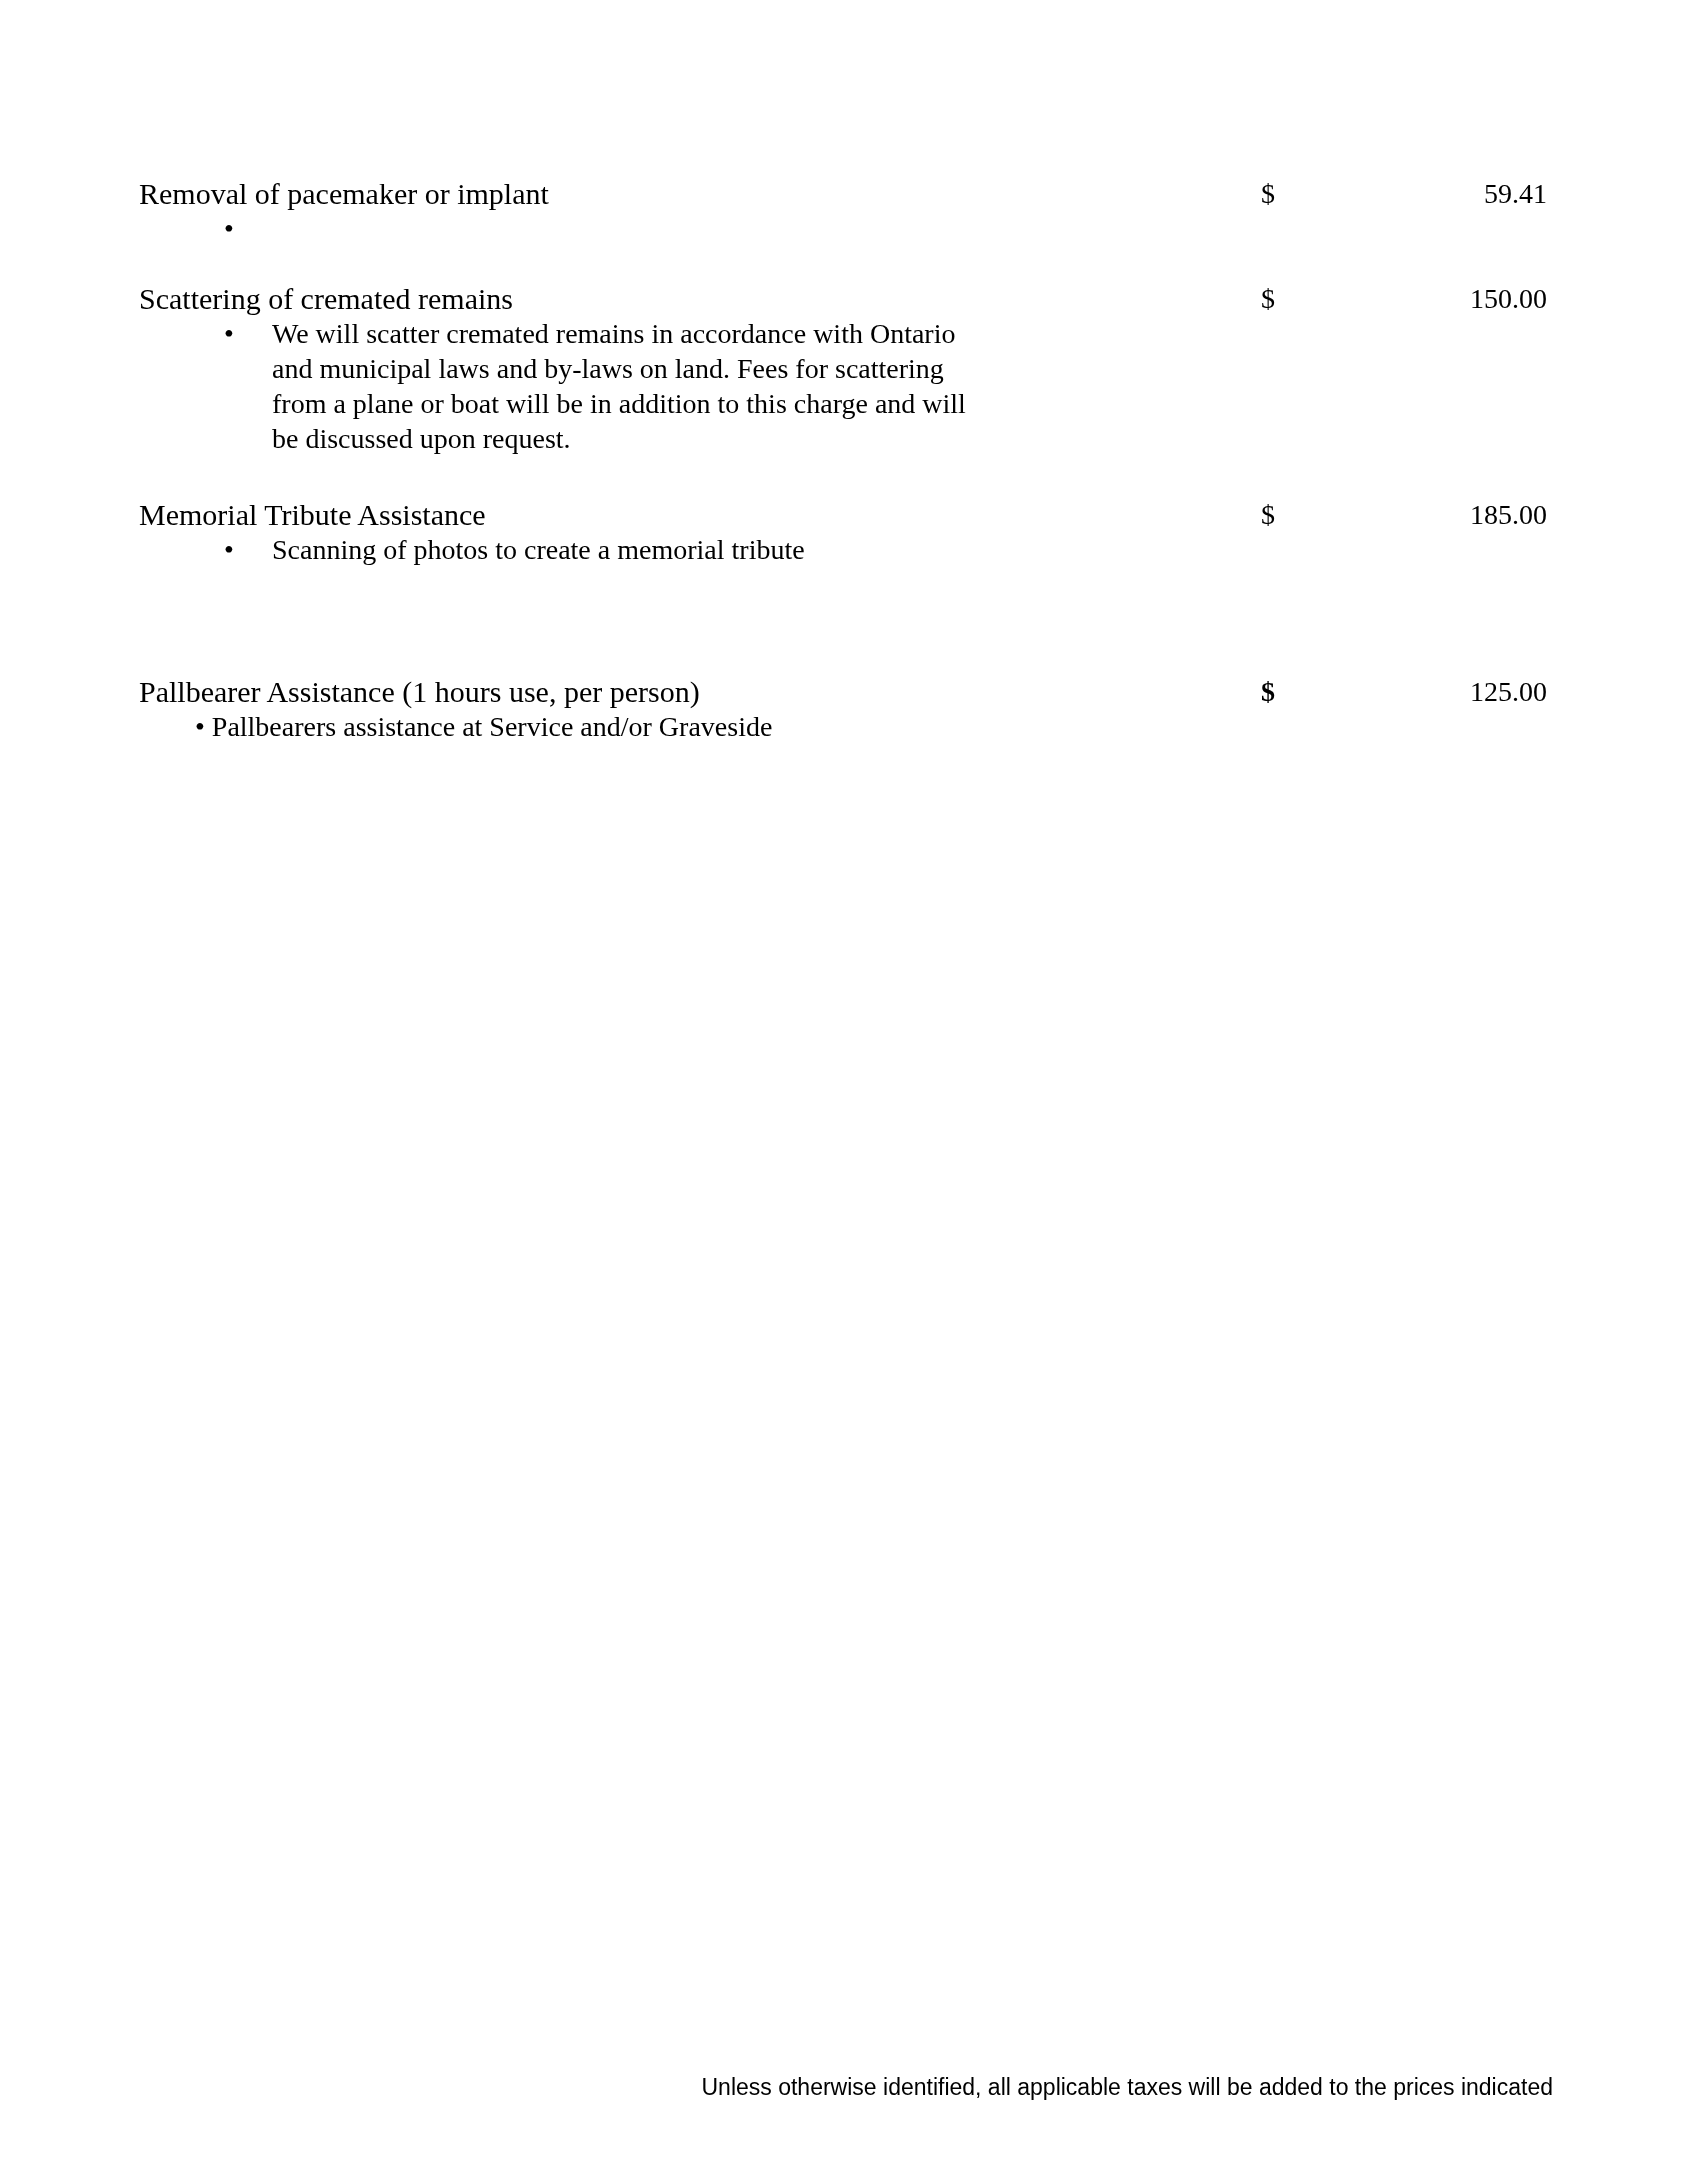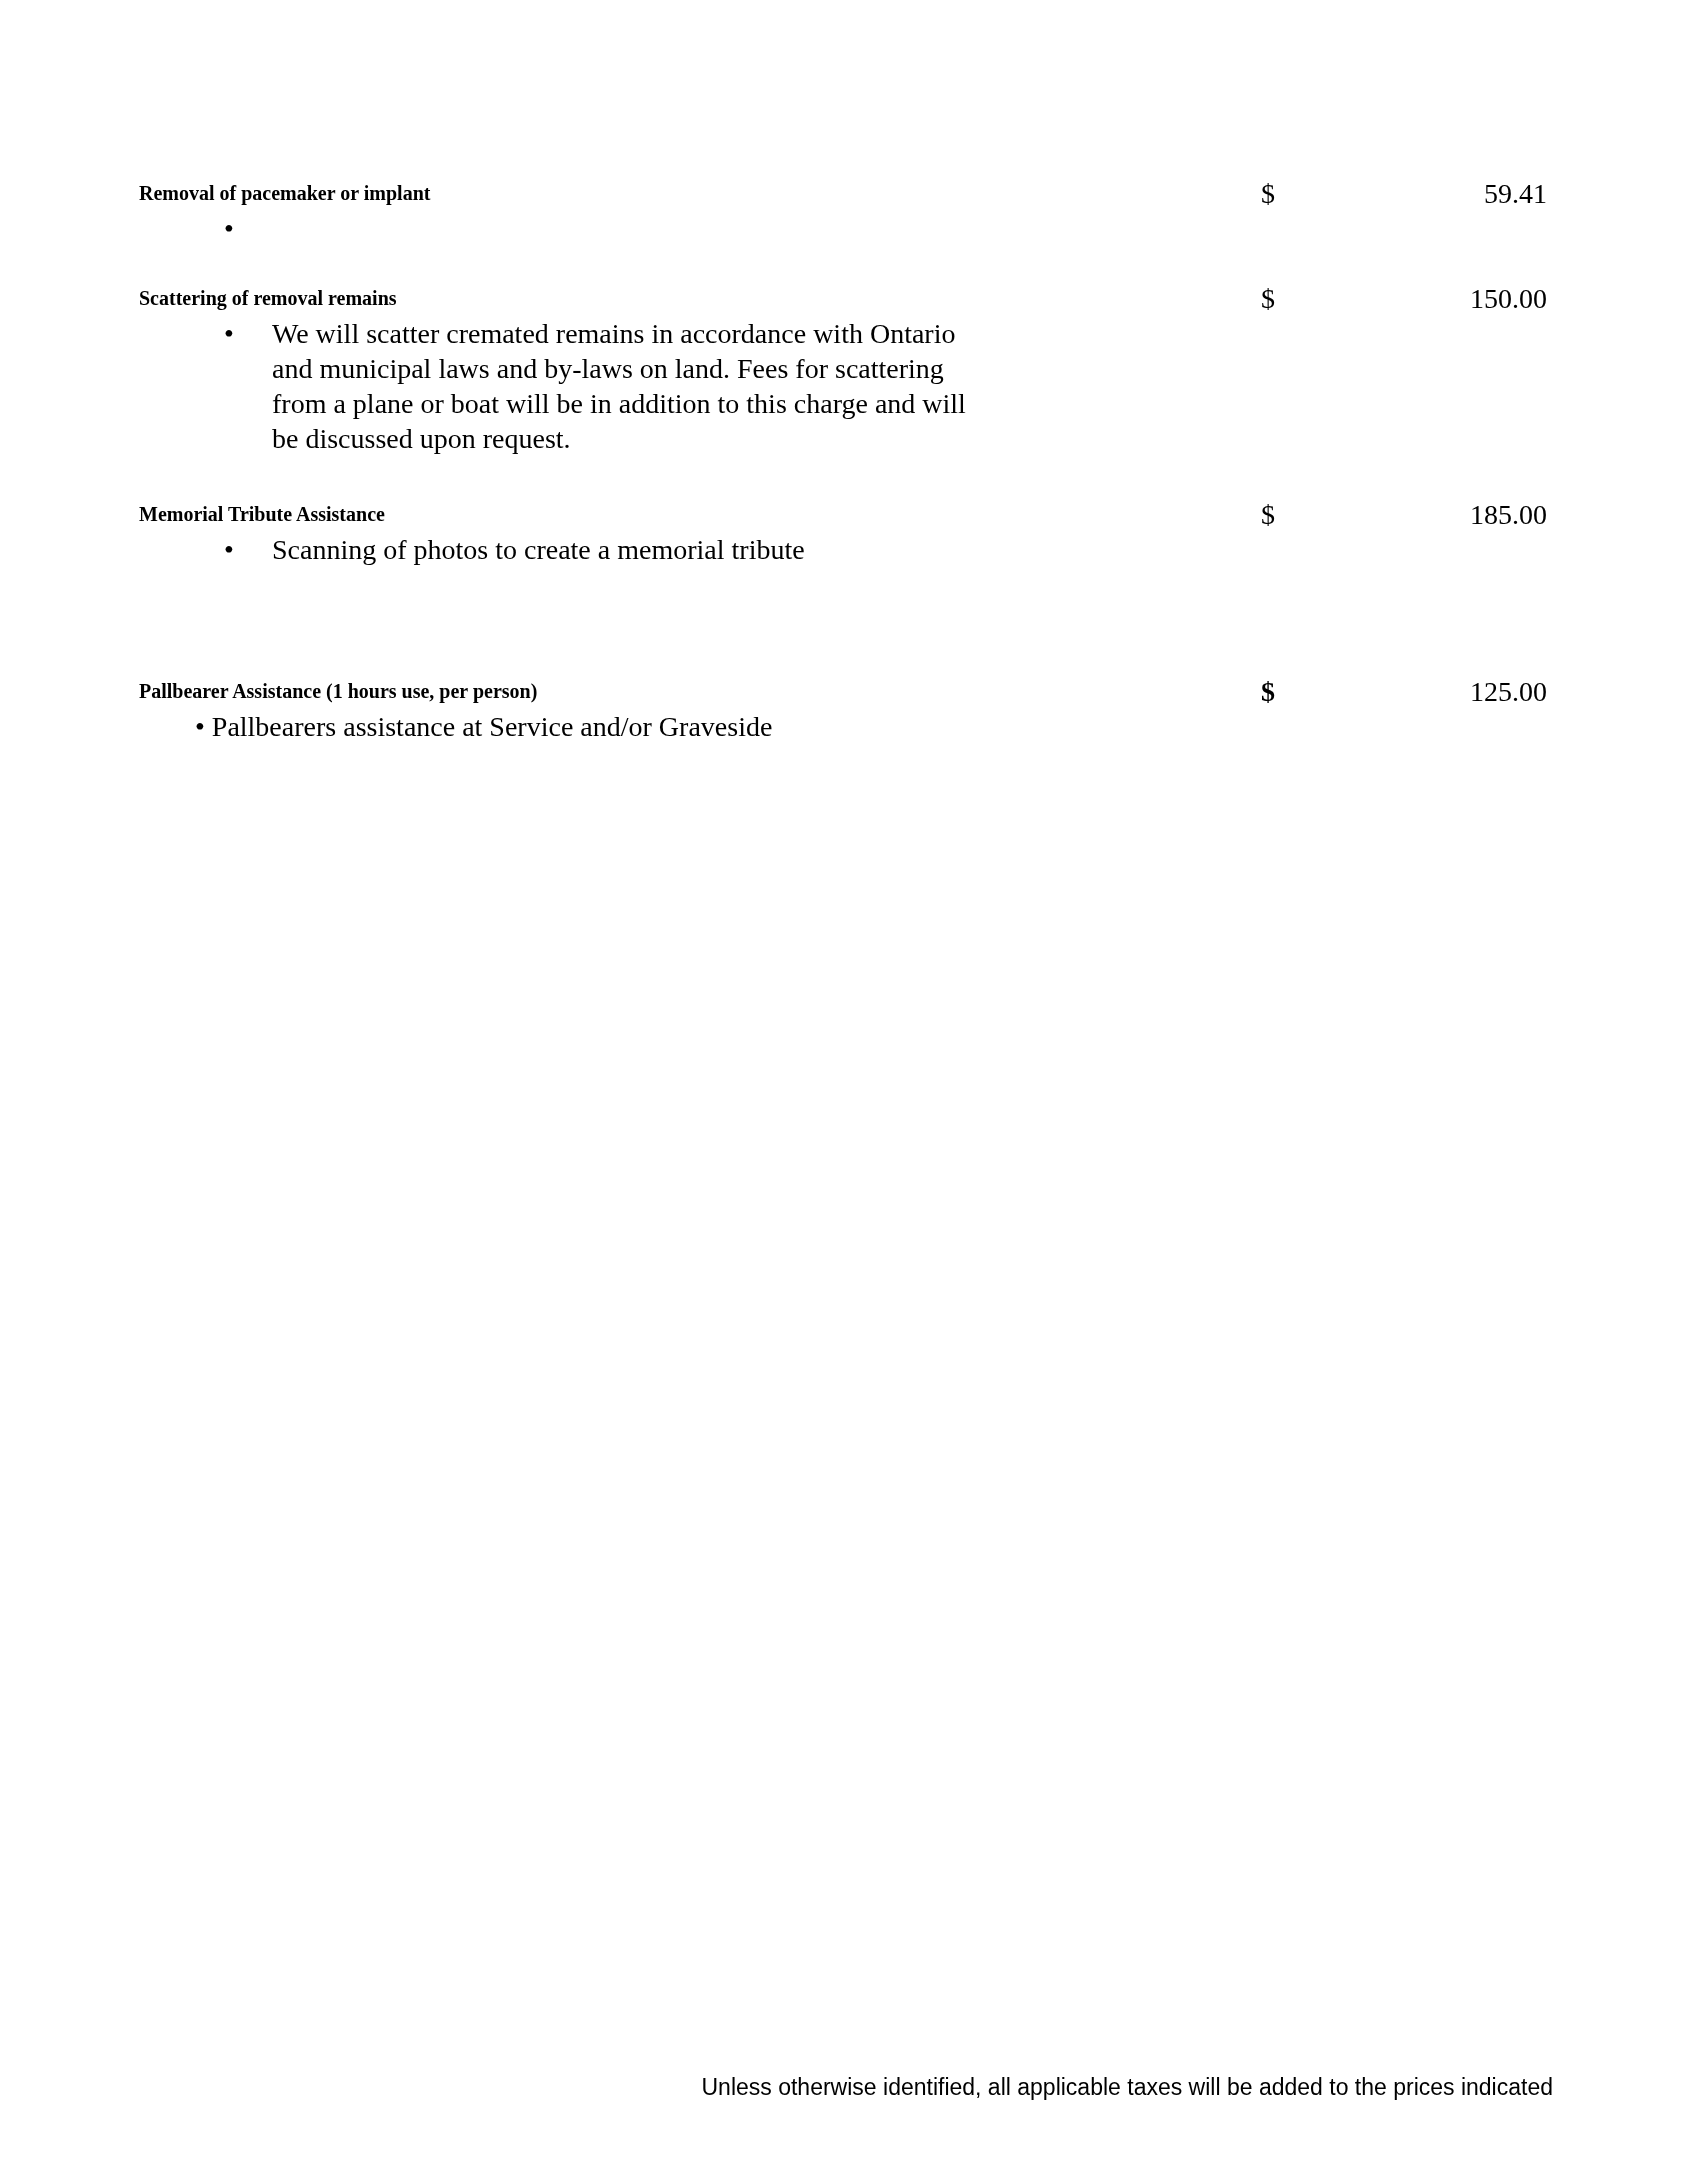--- a/index.html
+++ b/index.html
@@ -14,22 +14,22 @@
     font-size: 28px;
     line-height: 35px;
     overflow: hidden;
   }
   .item {
     position: absolute;
     left: 139px;
     width: 1009px;
   }
   .item .title {
-    font-weight: bold;
-    font-size: 20px;
+    font-weight: normal;
+    font-size: 30px;
     line-height: 35px;
   }
   .bullet-row { position: relative; }
   .bullet-row .marker {
     position: absolute;
     left: 81px;
     top: 0;
     width: 17.6px;
     text-align: center;
   }
@@ -72,21 +72,21 @@
     </div>
   </section>
   <div class="price" style="top:176px">
     <div class="price-line">
       <span class="cur">$</span>
       <span class="amt">59.41</span>
     </div>
   </div>
 
   <section class="item" style="top:281px">
-    <div class="title">Scattering of removal remains</div>
+    <div class="title">Scattering of cremated remains</div>
     <div class="bullet-row">
       <span class="marker">•</span>
       <div class="bullet-text">We will scatter cremated remains in accordance with Ontario
 and municipal laws and by-laws on land. Fees for scattering
 from a plane or boat will be in addition to this charge and will
 be discussed upon request.</div>
     </div>
   </section>
   <div class="price" style="top:281px">
     <div class="price-line">

